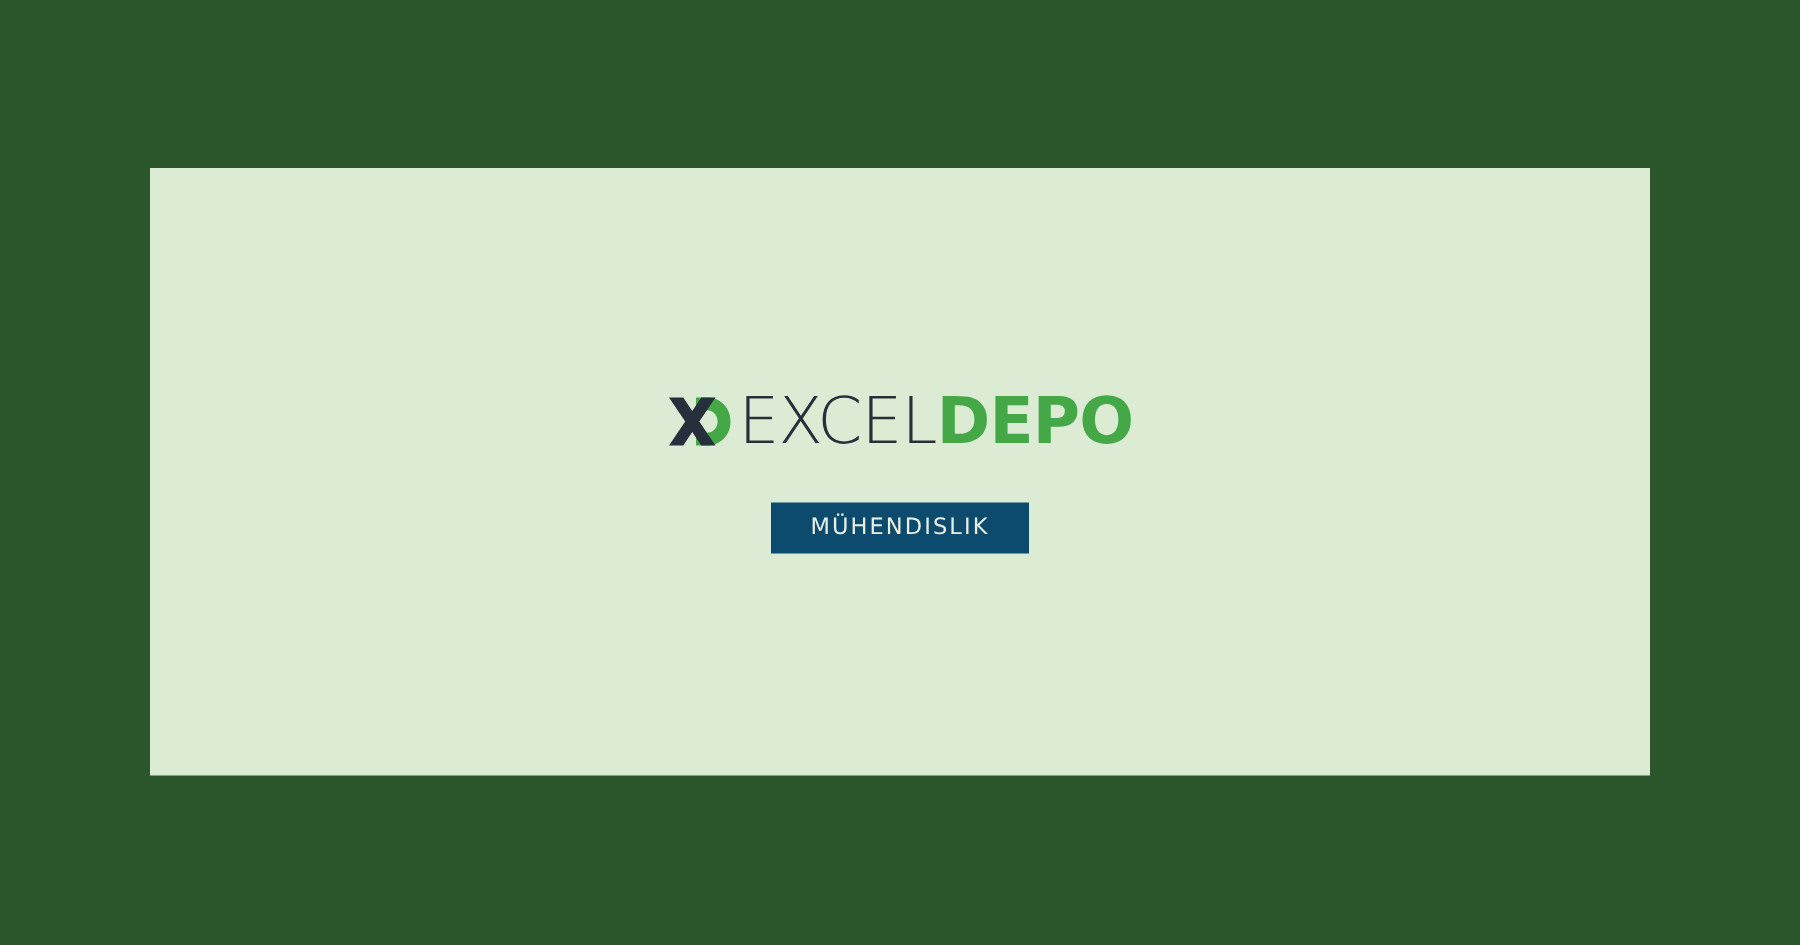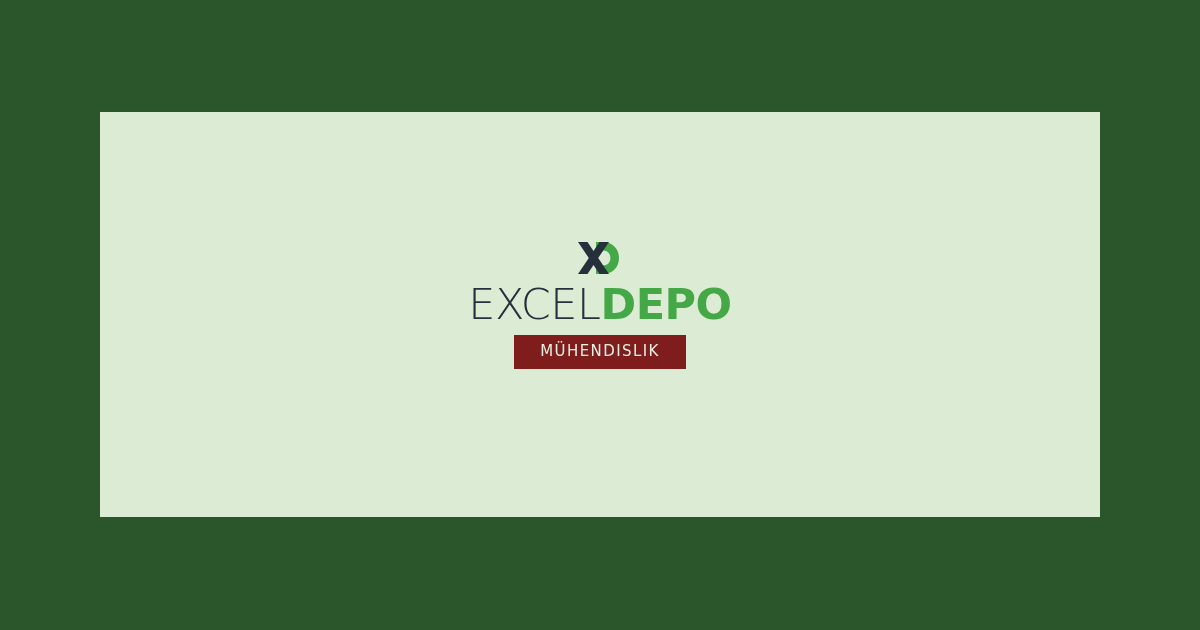--- a/index.html
+++ b/index.html
@@ -32,24 +32,23 @@
     display: flex;
     flex-direction: column;
     align-items: center;
     justify-content: center;
   }
 
   
   .brand {
     display: flex;
     align-items: center;
-    justify-content: center;
+    justify-content: flex-end;
     height: 48px;
     margin-top: -4px;
-    flex-direction: column;
   }
   .brand-mark {
     display: block;
     width: 46px;
     height: 46px;
     margin-right: 2px;
   }
   .brand-word {
     font-family: "DejaVu Sans", sans-serif;
     font-size: 43px;
@@ -76,21 +75,21 @@
     letter-spacing: -0.4px;
     color: #2d5b2f;
     text-align: center;
     line-height: 1.12;
     white-space: nowrap;
   }
 
   
   .badge {
     margin-top: 30px;
-    background: #7f1d1d;
+    background: #0c4a6e;
     color: #e8f0e4;
     font-family: "DejaVu Sans", sans-serif;
     font-size: 15px;
     font-weight: 400;
     letter-spacing: 1.4px;
     padding: 9px 26px 10px 26px;
     text-align: center;
     white-space: nowrap;
     line-height: 1;
   }

